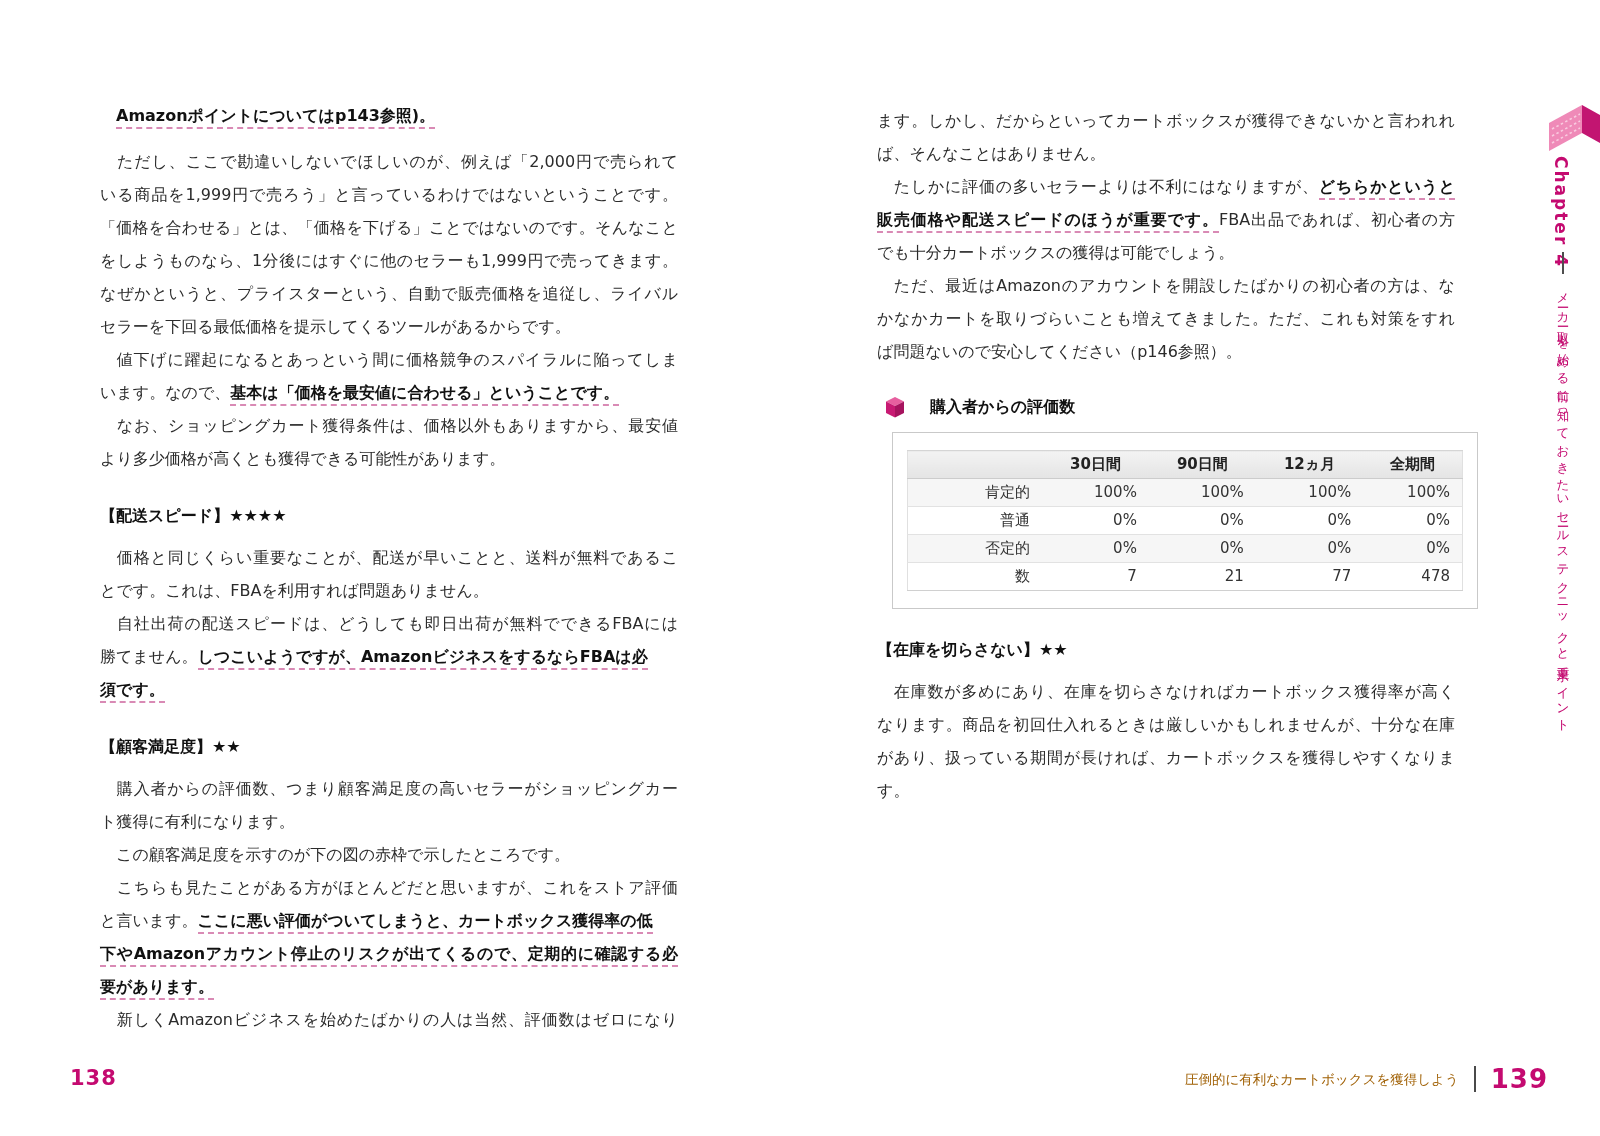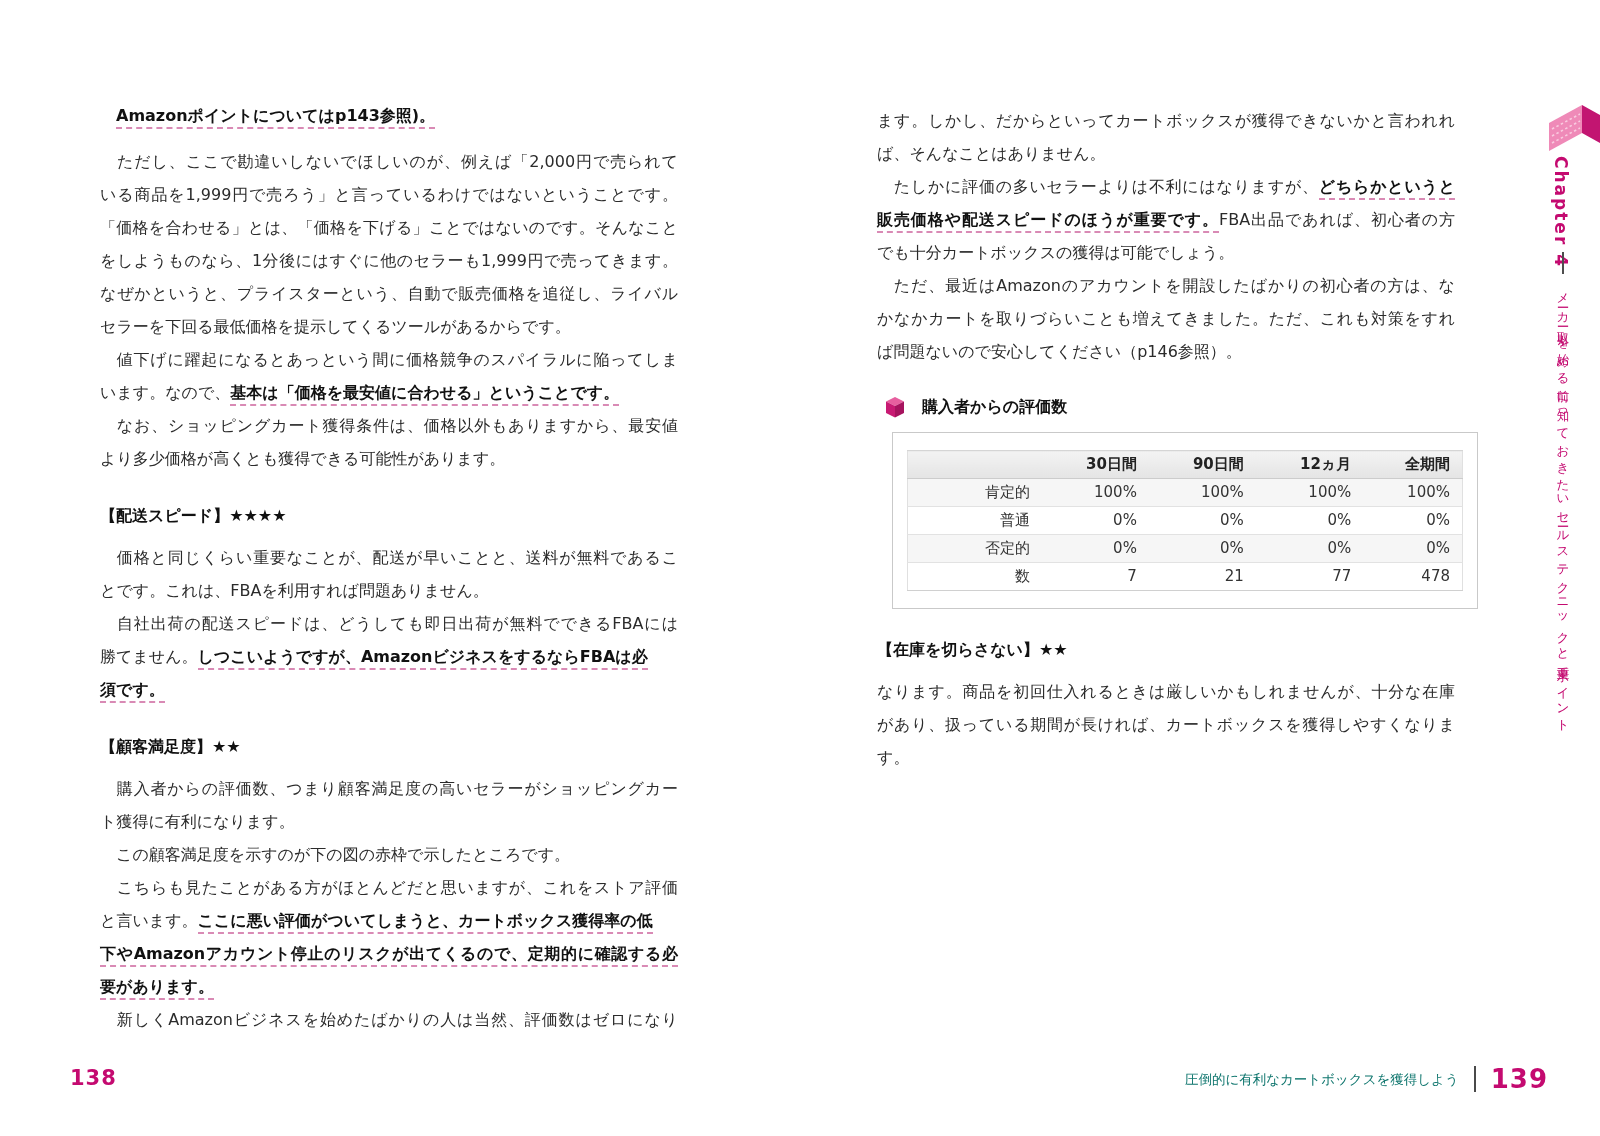--- a/index.html
+++ b/index.html
@@ -25,39 +25,39 @@
     border-bottom:2px dashed var(--underline);
     padding-bottom:2px;
   }
   .line.lead{margin-bottom:13px;margin-left:16px;}
   .heading{
     font-size:16px;font-weight:bold;color:#111;
     line-height:33px;margin:24px 0 9px 0;
     text-align:left;
   }
   .figure-label{
-    display:flex;align-items:center;gap:16px;
+    display:flex;align-items:center;gap:24px;
     margin:26px 0 0 7px;
     font-size:16px;font-weight:bold;color:#111;line-height:26px;text-align:right;
   }
   .figure-label svg{flex:0 0 auto;display:block;}
   .fig-box{
     box-sizing:border-box;
     border:1px solid #c9c9c9;background:#fff;
     padding:17px 14px;margin:12px 0 0 15px;width:586px;
   }
   table.ratings{
     border-collapse:collapse;width:100%;
     font-size:15px;color:#333;
     border-left:1px solid #e0e0e0;border-right:1px solid #e0e0e0;
   }
   table.ratings th{
     background:linear-gradient(#f3f3f3,#e4e4e4);
     border-top:1px solid #d5d5d5;border-bottom:1px solid #cccccc;
-    font-weight:bold;color:#222;text-align:right;
+    font-weight:bold;color:#222;
     padding:3px 12px;line-height:21px;
   }
   table.ratings td{
     text-align:right;padding:3px 12px;line-height:21px;
     border-bottom:1px solid #e2e2e2;
   }
   table.ratings th:first-child,table.ratings td:first-child{text-align:right;width:110px;}
   table.ratings tbody tr:nth-child(odd){background:#f6f6f6;}
   table.ratings tbody tr:last-child td{border-bottom:1px solid #d0d0d0;}
 
@@ -82,21 +82,21 @@
 
   
   .pageno-left{
     position:absolute;left:55px;top:1066px;
     font-size:21px;font-weight:bold;color:var(--accent);letter-spacing:1px;margin-left:15px;
   }
   .footer-right{
     position:absolute;right:52px;top:1064px;
     display:flex;align-items:center;gap:15px;
   }
-  .footer-title{font-size:13.5px;color:#0f766e;line-height:28px;}
+  .footer-title{font-size:13.5px;color:#a16207;line-height:28px;}
   .footer-bar{width:2px;height:26px;background:#4a4a4a;}
   .pageno-right{font-size:26px;font-weight:bold;color:var(--accent);letter-spacing:1px;text-align:right;}
 </style>
 </head>
 <body>
 
 <div class="col col-left">
     <div class="line lead"><span class="bu">Amazonポイントについてはp143参照)。</span></div>
     <div class="line jf"><span class="p">　ただし、ここで勘違いしないでほしいのが、例えば「2,000円で売られて</span></div>
     <div class="line jf"><span class="p">いる商品を1,999円で売ろう」と言っているわけではないということです。</span></div>
@@ -181,20 +181,21 @@
             <td>数</td>
             <td>7</td>
             <td>21</td>
             <td>77</td>
             <td>478</td>
           </tr>
         </tbody>
       </table>
     </div>
     <div class="heading">【在庫を切らさない】★★</div>
+    <div class="line jf"><span class="p">　在庫数が多めにあり、在庫を切らさなければカートボックス獲得率が高く</span></div>
     <div class="line jf"><span class="p">なります。商品を初回仕入れるときは厳しいかもしれませんが、十分な在庫</span></div>
     <div class="line jf"><span class="p">があり、扱っている期間が長ければ、カートボックスを獲得しやすくなりま</span></div>
     <div class="line"><span class="p">す。</span></div>
   </div>
 
 <div class="ribbon">
   <svg width="51" height="52" viewBox="0 0 51 52">
     <polygon points="0,20 33,2 33,30 0,48" fill="#ef8ab8"></polygon>
     <line x1="3" y1="26" x2="31" y2="11" stroke="#f9cbe0" stroke-width="1.6" stroke-dasharray="2.5,2.5"></line>
     <line x1="3" y1="33" x2="31" y2="18" stroke="#f9cbe0" stroke-width="1.6" stroke-dasharray="2.5,2.5"></line>

